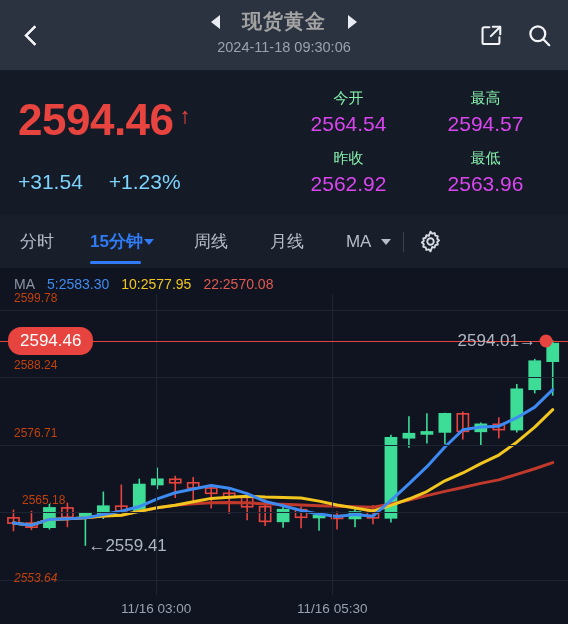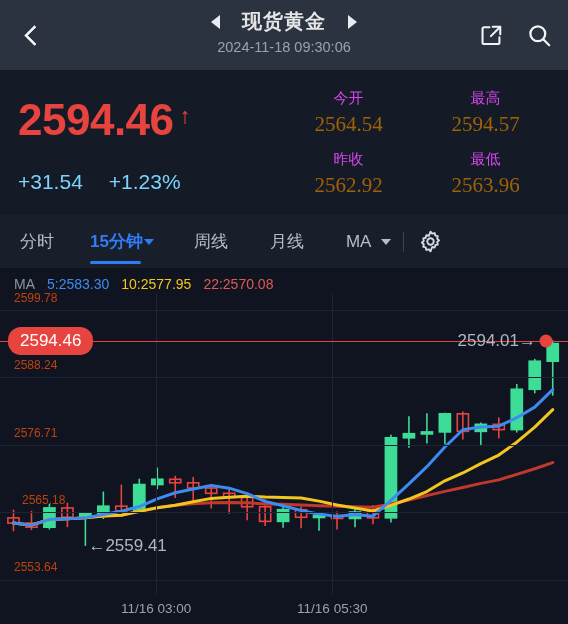--- a/index.html
+++ b/index.html
@@ -18,37 +18,37 @@
   }
   .back-btn { position:absolute; left:14px; top:50%; transform:translateY(-50%);
     width:40px; height:40px; display:flex; align-items:center; justify-content:center; }
   .chev { width:15px; height:15px; border-left:3px solid #f2f4f7; border-bottom:3px solid #f2f4f7;
     transform:rotate(45deg); border-radius:1px; }
   .head-center { position:absolute; left:0; right:0; top:8px; text-align:center; pointer-events:none; }
   .title-row { display:flex; align-items:center; justify-content:center; gap:22px; }
   .tri { width:0; height:0; border-top:7px solid transparent; border-bottom:7px solid transparent; }
   .tri-l { border-right:9px solid #e9edf3; }
   .tri-r { border-left:9px solid #e9edf3; }
-  .sym-title { color:#e5e5e5; font-size:20px; font-weight:bold; letter-spacing:1px; }
+  .sym-title { color:#a3a3a3; font-size:20px; font-weight:bold; letter-spacing:1px; }
   .sym-time { color:#99a2b0; font-size:14.5px; margin-top:4px; }
   .head-right { position:absolute; right:12px; top:50%; transform:translateY(-50%); display:flex; gap:14px; align-items:center; }
   .ic { width:34px; height:34px; display:flex; align-items:center; justify-content:center; }
 
   
   .pricepanel { flex:0 0 145px; background:#141a26; display:flex; padding:12px 18px 0 18px; position:relative; }
   .pp-left { width:50%; padding-top:16px; }
   .big-row { display:flex; align-items:flex-start; gap:6px; }
   .big-price { color:#e8443f; font-size:44px; font-weight:bold; line-height:1; letter-spacing:-0.5px; }
   .up-arrow { color:#e8443f; font-size:22px; line-height:1.1; margin-top:6px; font-weight:bold; }
   .chg-row { display:flex; gap:26px; margin-top:28px; }
   .chg { color:#7dd3fc; font-size:21px; }
   .pp-right { width:50%; padding-top:4px; }
   .stat-grid { display:grid; grid-template-columns:1fr 1fr; row-gap:0px; column-gap:8px; }
-  .st-lab { color:#d946ef; font-size:15px; text-align:center; padding:3px 0; }
-  .st-val { color:#a16207; font-size:21px; text-align:center; padding:1px 0 10px 0;font-family:Liberation Serif, serif; }
+  .st-lab { color:#86efac; font-size:15px; text-align:center; padding:3px 0; }
+  .st-val { color:#d946ef; font-size:21px; text-align:center; padding:1px 0 10px 0; }
 
   
   .tabbar { flex:0 0 53px; background:#181e2a; display:flex; align-items:center;
     padding:0 14px; position:relative; }
   .tab { color:#b6bdc9; font-size:17px; position:relative; padding:14px 0 15px 0; white-space:nowrap; }
   .tab.active { color:#2f7cf6; font-weight:bold; }
   .tab.active::after { content:""; position:absolute; left:0; right:13px; bottom:4px; height:3px;
     background:#2f7cf6; border-radius:2px; }
   .t1{ margin-left:6px; } .t2{ margin-left:36px; } .t3{ margin-left:36px; }
   .t4{ margin-left:40px; } .t5{ margin-left:42px; }
@@ -233,21 +233,21 @@
         </svg>
     <div class="gridline" style="top: 15.8975px;"></div>
         <div class="ylabel" style="top: 3.89748px;">2599.78</div>
         <div class="gridline" style="top: 83.3449px;"></div>
         <div class="ylabel" style="top: 71.3449px;">2588.24</div>
         <div class="gridline" style="top: 150.734px;"></div>
         <div class="ylabel" style="top: 138.734px;">2576.71</div>
         <div class="gridline" style="top: 218.123px;"></div>
         <div class="ylabel" style="top: 206.123px; margin-left: 8px;">2565.18</div>
         <div class="gridline" style="top: 285.57px;"></div>
-        <div class="ylabel" style="top: 273px;">2553.64</div>
+        <div class="ylabel" style="top: 284px; font-style: italic;">2553.64</div>
         <div class="vgrid" style="left: 156.2px;"></div>
         <div class="vgrid" style="left: 332.28px;"></div>
         <div class="priceline" style="top: 46.9911px;"></div>
         <div class="pricebadge" style="top: 46.9911px;">2594.46</div>
         <div class="lastlab" style="top: 46.9911px; right: 32px;">2594.01→</div>
         <div class="lastdot" style="top: 46.9911px; left: 546px;"></div>
         <div class="lowlab" style="top: 241.846px; left: 88.3797px;">←2559.41</div>
       </div>
     <div class="xaxis" id="xaxis">
         <div class="xlab" style="left: 156.2px;">11/16 03:00</div>

